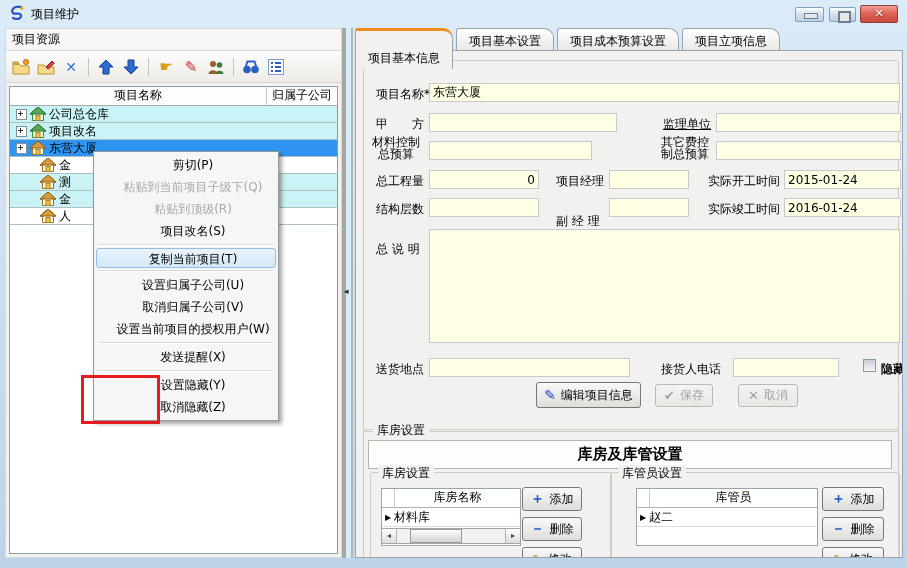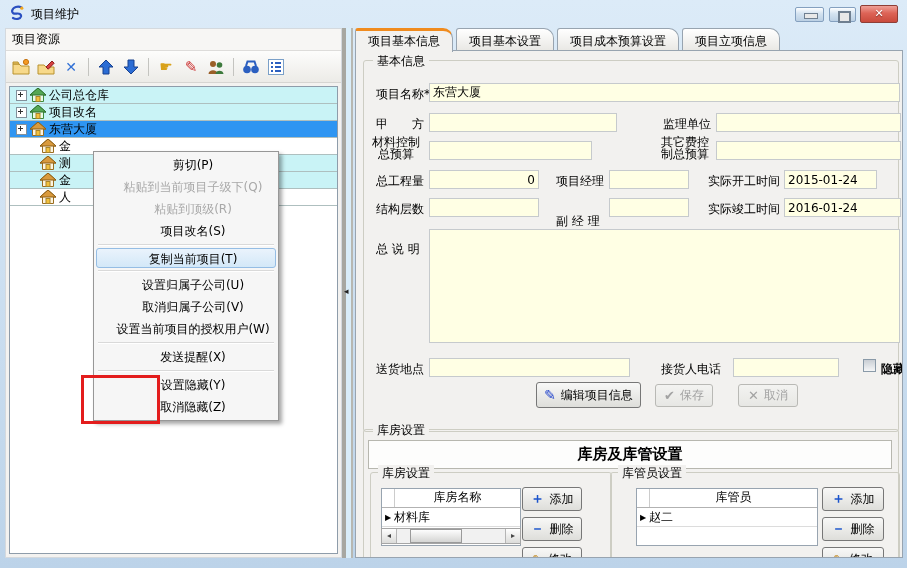--- a/index.html
+++ b/index.html
@@ -46,21 +46,21 @@
   .tlabel{white-space:nowrap;}
   
   .split{position:absolute;left:342px;top:28px;width:11px;height:530px;
     background:linear-gradient(90deg,#a7a7a1 0 4px,#d9edf9 4px 9px,#b7b7b1 9px);}
   .split-arrow{position:absolute;left:2px;top:258px;font-size:9px;color:#222;}
   
   .rp{position:absolute;left:355px;top:28px;width:548px;height:530px;}
   .tabs{position:absolute;left:0;top:0;height:23px;display:flex;gap:3px;}
   .tab{padding:4px 12px 0;height:19px;border:1px solid #98a4b0;border-bottom:none;
     border-radius:3px 10px 0 0;background:linear-gradient(#ffffff,#e7e6e2);white-space:nowrap;}
-  .tab.active{background:#f2f1ef;border-top:3px solid #f08b1e;padding-top:2px;position:relative;z-index:3;}
+  .tab.active{background:#f2f1ef;border-top:3px solid #f08b1e;padding-top:19px;position:relative;z-index:3;}
   .rp-body{position:absolute;left:0;top:22px;width:548px;height:508px;background:#f2f1ef;
     border:1px solid #98a4b0;box-sizing:border-box;overflow:hidden;z-index:2;}
   .gb{position:absolute;border:1px solid #cdcdc3;border-radius:3px;}
   .gb-label{position:absolute;background:#f2f1ef;padding:0 4px;white-space:nowrap;}
   .flabel{position:absolute;white-space:nowrap;}
   .flabel2{position:absolute;white-space:nowrap;line-height:12px;font-size:12px;text-align:center;}
   .inp{position:absolute;height:19px;background:#ffffe4;border:1px solid #c6cacd;box-sizing:border-box;
     font-family:inherit;font-size:12px;padding:0 3px;color:#000;}
   .tarea{position:absolute;background:#ffffe4;border:1px solid #c6cacd;box-sizing:border-box;
     font-family:inherit;font-size:12px;resize:none;}
@@ -184,20 +184,24 @@
               <rect x="4" y="12" width="2" height="2"></rect>
               <rect x="8" y="4" width="6" height="2"></rect>
               <rect x="8" y="8" width="6" height="2"></rect>
               <rect x="8" y="12" width="6" height="2"></rect>
             </g>
           </svg>
       </span>
     </div>
 
     <div class="lp-list">
+      <div class="cols">
+        <div class="col-name">项目名称</div>
+        <div class="col-sub">归属子公司</div>
+      </div>
 
       <div class="trow cyan">
         <span class="exp"></span>
         <svg class="hicon" viewBox="0 0 16 14">
             <path d="M8,0 L16,7 H13.5 V13.5 H2.5 V7 H0 Z" fill="#eafbe8" stroke="#3d8a3d"></path>
             <path d="M8,0 L16,7 H0 Z" fill="#55a855" stroke="#2f6f2f"></path>
             <rect x="6" y="8.5" width="4" height="5" fill="#f2c13d" stroke="#a8842a"></rect>
           </svg>
         <span class="tlabel">公司总仓库</span>
       </div>
@@ -273,40 +277,40 @@
     <div class="rp-body">
 
       <div class="gb" style="left:7px;top:9px;width:534px;height:370px;"></div>
       <span class="gb-label" style="left:17px;top:2px;">基本信息</span>
 
       <span class="flabel" style="left:20px;top:35px;">项目名称*</span>
       <input class="inp" style="left: 73px; top: 32px; width: 471px;" value="东营大厦">
 
       <span class="flabel" style="left:20px;top:65px;">甲　　方</span>
       <input class="inp" style="left: 73px; top: 62px; width: 188px;" value="">
-      <span class="flabel" style="left:307px;top:65px;">监理单位</span>
+      <span class="flabel" style="left:307px;top:65px;text-decoration:underline;">监理单位</span>
       <input class="inp" style="left: 360px; top: 62px; width: 185px;" value="">
 
       <span class="flabel2" style="left:16px;top:85px;">
         <span>材料控制</span><br>
         <span>总预算</span>
       </span>
       <input class="inp" style="left: 73px; top: 90px; width: 163px;" value="">
       <span class="flabel2" style="left:305px;top:85px;">
         <span>其它费控</span><br>
         <span>制总预算</span>
       </span>
       <input class="inp" style="left: 360px; top: 90px; width: 185px;" value="">
 
       <span class="flabel" style="left:20px;top:122px;">总工程量</span>
       <input class="inp num" style="left: 73px; top: 119px; width: 110px;" value="0">
       <span class="flabel" style="left:200px;top:122px;">项目经理</span>
       <input class="inp" style="left: 253px; top: 119px; width: 80px;" value="">
       <span class="flabel" style="left:352px;top:122px;">实际开工时间</span>
-      <input class="inp" style="left: 428px; top: 119px; width: 93px;" value="2015-01-24">
+      <input class="inp" style="left: 428px; top: 119px; width: 117px;" value="2015-01-24">
 
       <span class="flabel" style="left:20px;top:150px;">结构层数</span>
       <input class="inp" style="left: 73px; top: 147px; width: 110px;" value="">
       <span class="flabel" style="left:200px;top:150px;margin-top:12px;">副 经 理</span>
       <input class="inp" style="left: 253px; top: 147px; width: 80px;" value="">
       <span class="flabel" style="left:352px;top:150px;">实际竣工时间</span>
       <input class="inp" style="left: 428px; top: 147px; width: 117px;" value="2016-01-24">
 
       <span class="flabel" style="left:20px;top:190px;">总 说 明</span>
       <textarea class="tarea" style="left: 73px; top: 178px; width: 471px; height: 114px;"></textarea>

